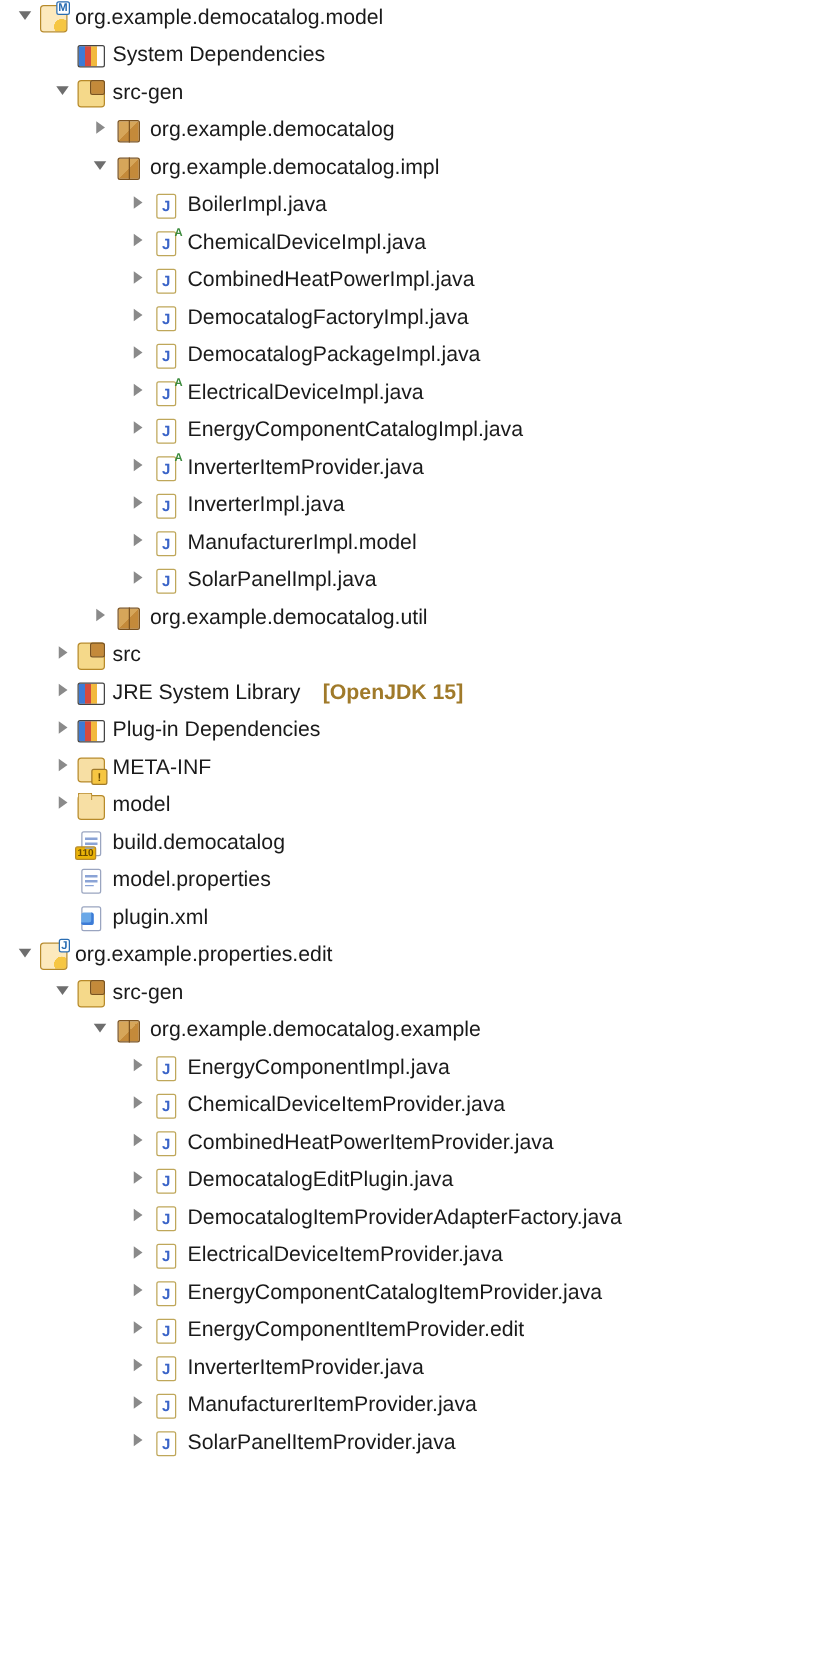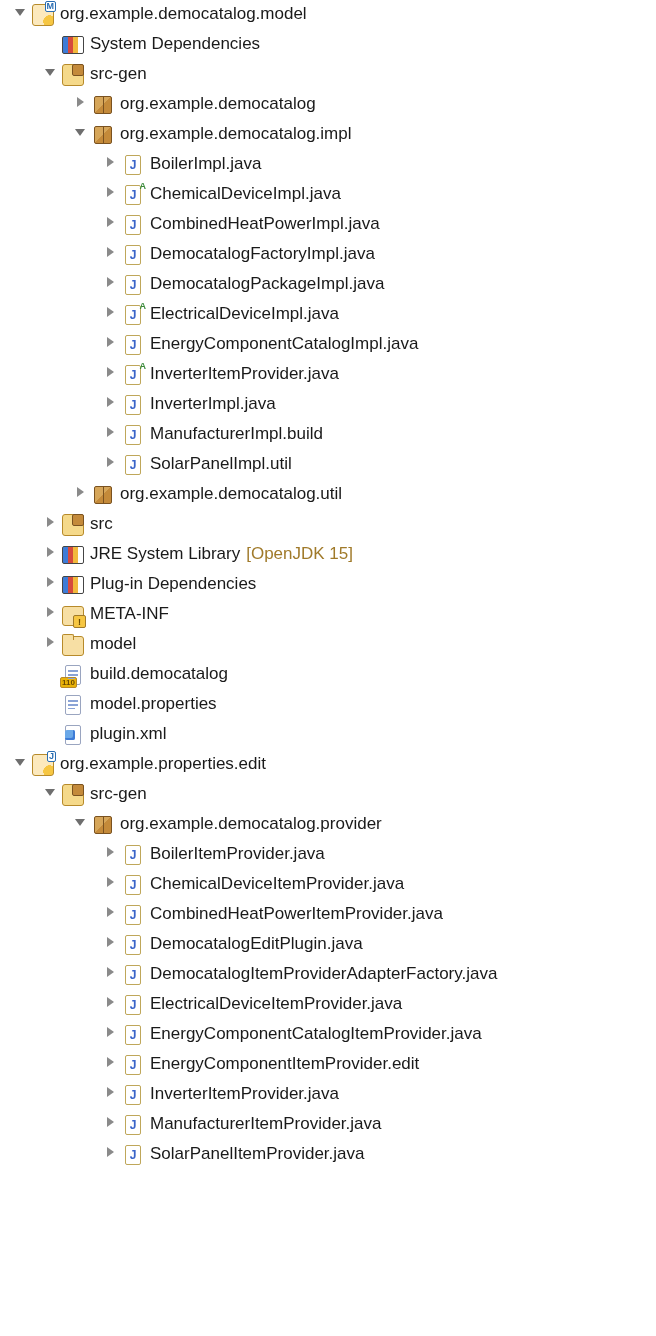--- a/index.html
+++ b/index.html
@@ -38,21 +38,21 @@
     width: 22px;
     height: 22px;
     flex-shrink: 0;
     margin-right: 6px;
     display: inline-flex;
     align-items: center;
     justify-content: center;
     position: relative;
   }
   .label { }
-  .decor { color: #a07a2a; margin-left: 6px; }
+  .decor { color: #a07a2a; margin-left: 18px; font-weight: bold; }
 
   
 
   
   .tri-down svg polygon { fill: #6e6e6e; }
   .tri-right svg polygon { fill: #8a8a8a; }
 
   
   .ic-project::before {
     content: "";
@@ -345,33 +345,33 @@
     <div class="row">
       <span class="indent"></span>
       <span class="indent"></span>
       <span class="indent"></span>
       <span class="disclosure tri-right">
         <svg width="12" height="12" viewBox="0 0 12 12">
           <polygon points="3,1 10,6 3,11"></polygon>
         </svg>
       </span>
       <span class="icon ic-java"></span>
-      <span class="label">ManufacturerImpl.build</span>
-    </div>
-    <div class="row">
-      <span class="indent"></span>
-      <span class="indent"></span>
-      <span class="indent"></span>
-      <span class="disclosure tri-right">
-        <svg width="12" height="12" viewBox="0 0 12 12">
-          <polygon points="3,1 10,6 3,11"></polygon>
-        </svg>
-      </span>
-      <span class="icon ic-java"></span>
-      <span class="label">SolarPanelImpl.util</span>
+      <span class="label">ManufacturerImpl.model</span>
+    </div>
+    <div class="row">
+      <span class="indent"></span>
+      <span class="indent"></span>
+      <span class="indent"></span>
+      <span class="disclosure tri-right">
+        <svg width="12" height="12" viewBox="0 0 12 12">
+          <polygon points="3,1 10,6 3,11"></polygon>
+        </svg>
+      </span>
+      <span class="icon ic-java"></span>
+      <span class="label">SolarPanelImpl.java</span>
     </div>
     <div class="row">
       <span class="indent"></span>
       <span class="indent"></span>
       <span class="disclosure tri-right">
         <svg width="12" height="12" viewBox="0 0 12 12">
           <polygon points="3,1 10,6 3,11"></polygon>
         </svg>
       </span>
       <span class="icon ic-package"></span>
@@ -469,33 +469,33 @@
     </div>
     <div class="row">
       <span class="indent"></span>
       <span class="indent"></span>
       <span class="disclosure tri-down">
         <svg width="12" height="12" viewBox="0 0 12 12">
           <polygon points="1,3 11,3 6,10"></polygon>
         </svg>
       </span>
       <span class="icon ic-package"></span>
-      <span class="label">org.example.democatalog.provider</span>
-    </div>
-    <div class="row">
-      <span class="indent"></span>
-      <span class="indent"></span>
-      <span class="indent"></span>
-      <span class="disclosure tri-right">
-        <svg width="12" height="12" viewBox="0 0 12 12">
-          <polygon points="3,1 10,6 3,11"></polygon>
-        </svg>
-      </span>
-      <span class="icon ic-java"></span>
-      <span class="label">BoilerItemProvider.java</span>
+      <span class="label">org.example.democatalog.example</span>
+    </div>
+    <div class="row">
+      <span class="indent"></span>
+      <span class="indent"></span>
+      <span class="indent"></span>
+      <span class="disclosure tri-right">
+        <svg width="12" height="12" viewBox="0 0 12 12">
+          <polygon points="3,1 10,6 3,11"></polygon>
+        </svg>
+      </span>
+      <span class="icon ic-java"></span>
+      <span class="label">EnergyComponentImpl.java</span>
     </div>
     <div class="row">
       <span class="indent"></span>
       <span class="indent"></span>
       <span class="indent"></span>
       <span class="disclosure tri-right">
         <svg width="12" height="12" viewBox="0 0 12 12">
           <polygon points="3,1 10,6 3,11"></polygon>
         </svg>
       </span>

